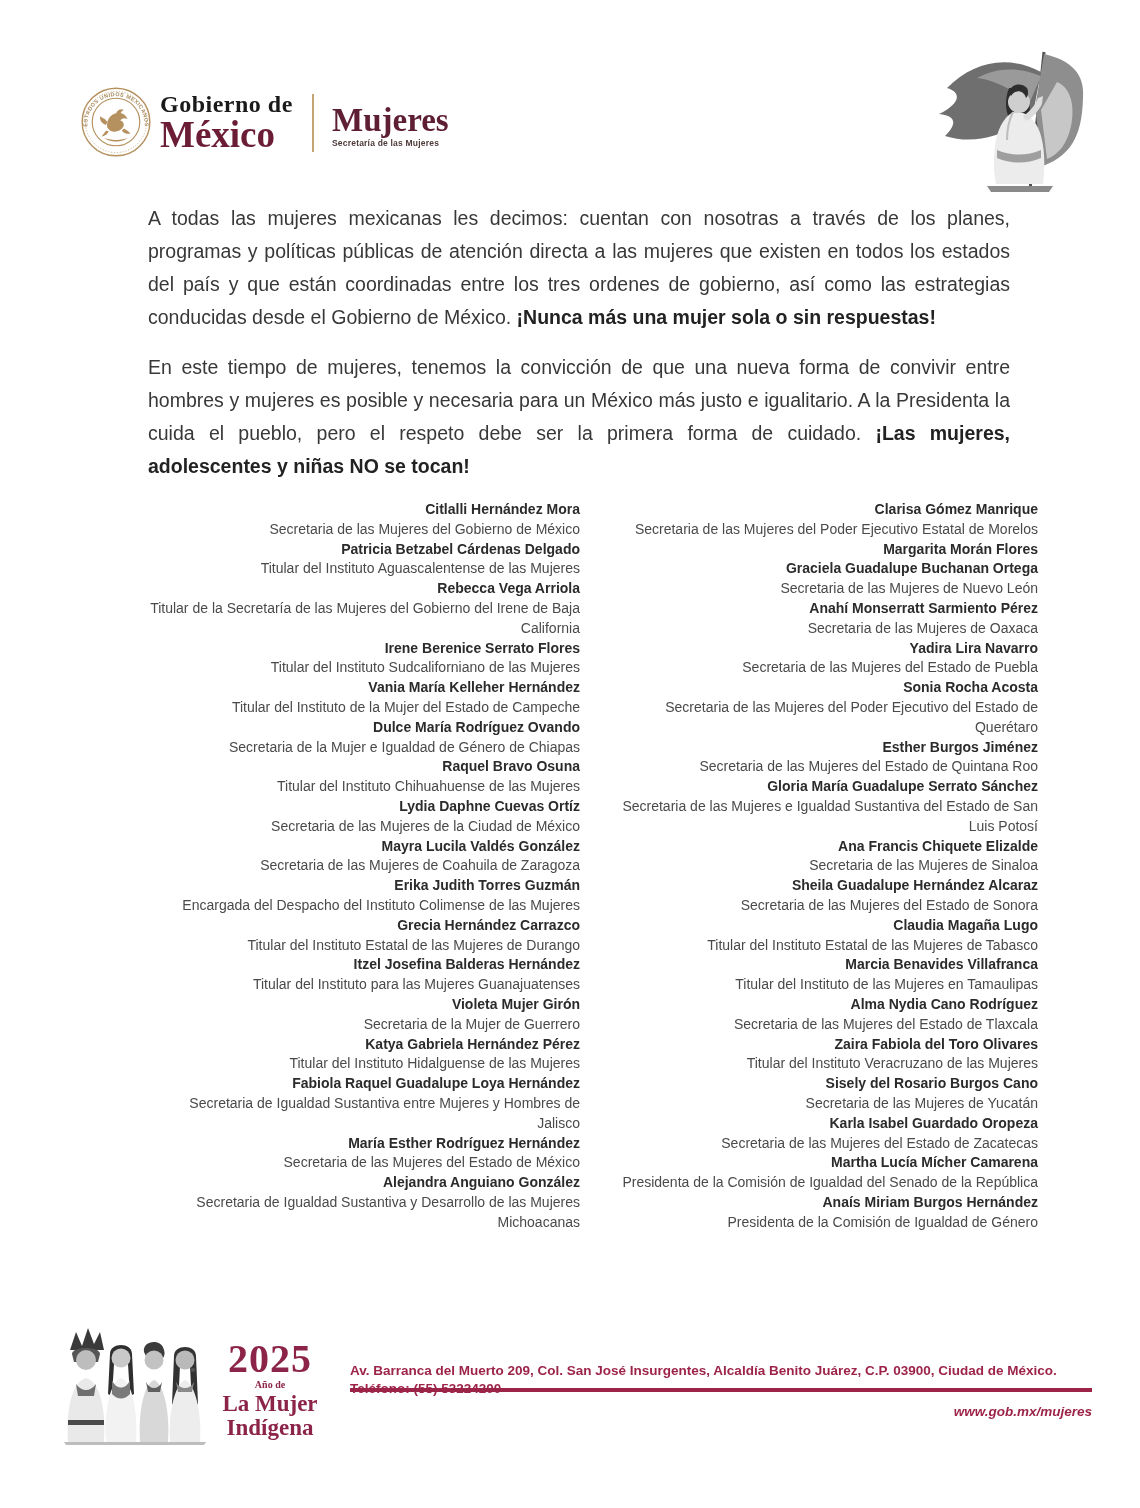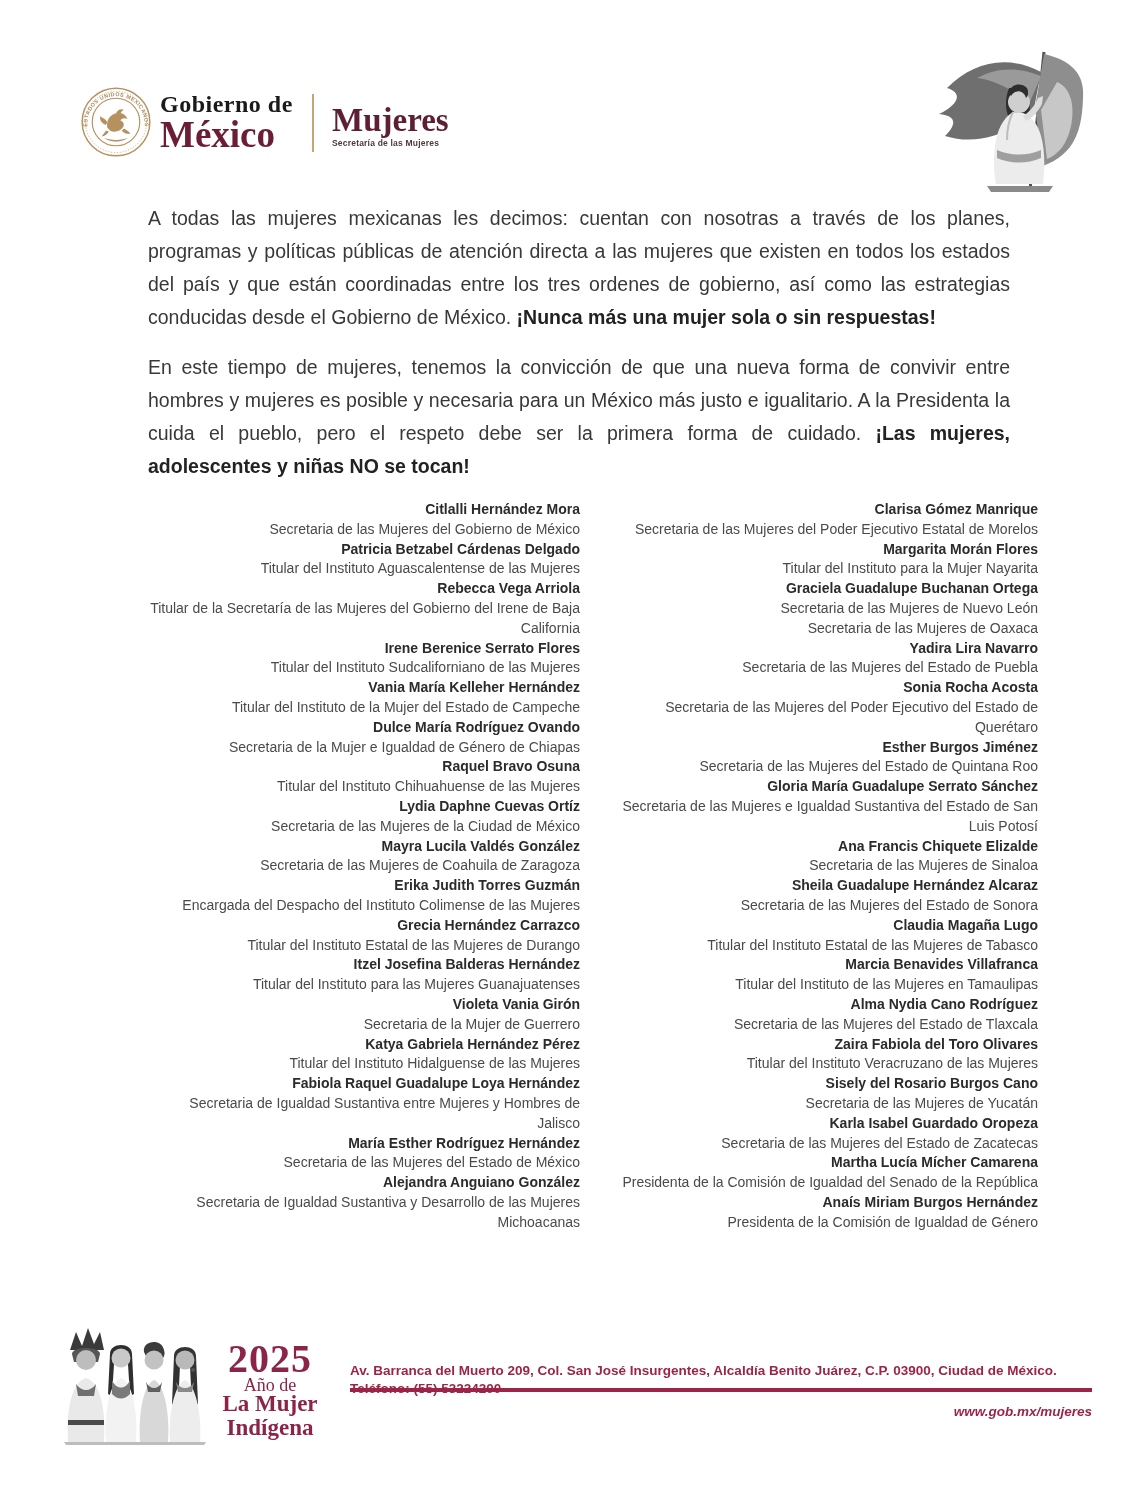--- a/index.html
+++ b/index.html
@@ -25,21 +25,21 @@
   
   .signatories{display:flex;gap:26px;margin-top:12px;width:890px;text-align:right;}
   .sig-col{width:445px;}
   .entry-name{font-size:14px;font-weight:700;color:#2b2b2b;line-height:19.8px;}
   .entry-title{font-size:14px;color:#4a4a4a;line-height:19.8px;}
   
   .footer{position:absolute;left:0;top:1300px;width:1140px;height:208px;}
   .women-art{position:absolute;left:56px;top:24px;width:176px;height:122px;}
   .year-block{position:absolute;left:220px;top:40px;width:100px;text-align:center;color:#8c2348;font-family:"Liberation Serif", serif;}
   .year-big{font-size:40px;font-weight:700;line-height:38px;letter-spacing:1px;}
-  .year-sub1{font-size:18px;font-weight:400;line-height:14px;}
+  .year-sub1{font-size:10px;font-weight:700;line-height:14px;}
   .year-sub2{font-size:23px;font-weight:700;line-height:24px;}
   .year-sub3{font-size:23px;font-weight:700;line-height:24px;}
   .addr{position:absolute;left:350px;top:62px;width:744px;font-size:13.5px;font-weight:700;color:#9d2449;line-height:18px;}
   .footer-rule{position:absolute;left:350px;top:88px;width:742px;height:4px;background:#9d2449;}
   .website{position:absolute;left:350px;top:104px;width:742px;text-align:right;font-size:13.5px;font-weight:700;font-style:italic;color:#9d2449;}
 </style>
 </head>
 <body>
 
 <div class="page">
@@ -151,21 +151,21 @@
           </div>
           <div class="entry">
             <div class="entry-name">Grecia Hernández Carrazco</div>
             <div class="entry-title">Titular del Instituto Estatal de las Mujeres de Durango</div>
           </div>
           <div class="entry">
             <div class="entry-name">Itzel Josefina Balderas Hernández</div>
             <div class="entry-title">Titular del Instituto para las Mujeres Guanajuatenses</div>
           </div>
           <div class="entry">
-            <div class="entry-name">Violeta Vania Girón</div>
+            <div class="entry-name">Violeta Mujer Girón</div>
             <div class="entry-title">Secretaria de la Mujer de Guerrero</div>
           </div>
           <div class="entry">
             <div class="entry-name">Katya Gabriela Hernández Pérez</div>
             <div class="entry-title">Titular del Instituto Hidalguense de las Mujeres</div>
           </div>
           <div class="entry">
             <div class="entry-name">Fabiola Raquel Guadalupe Loya Hernández</div>
             <div class="entry-title">Secretaria de Igualdad Sustantiva entre Mujeres y Hombres de Jalisco</div>
           </div>
@@ -178,27 +178,27 @@
             <div class="entry-title">Secretaria de Igualdad Sustantiva y Desarrollo de las Mujeres Michoacanas</div>
           </div>
         </div>
       <div class="sig-col">
           <div class="entry">
             <div class="entry-name">Clarisa Gómez Manrique</div>
             <div class="entry-title">Secretaria de las Mujeres del Poder Ejecutivo Estatal de Morelos</div>
           </div>
           <div class="entry">
             <div class="entry-name">Margarita Morán Flores</div>
-            <div class="entry-title">Titular del Instituto para la Mujer Nayarita</div>
           </div>
           <div class="entry">
             <div class="entry-name">Graciela Guadalupe Buchanan Ortega</div>
             <div class="entry-title">Secretaria de las Mujeres de Nuevo León</div>
           </div>
           <div class="entry">
+            <div class="entry-name">Anahí Monserratt Sarmiento Pérez</div>
             <div class="entry-title">Secretaria de las Mujeres de Oaxaca</div>
           </div>
           <div class="entry">
             <div class="entry-name">Yadira Lira Navarro</div>
             <div class="entry-title">Secretaria de las Mujeres del Estado de Puebla</div>
           </div>
           <div class="entry">
             <div class="entry-name">Sonia Rocha Acosta</div>
             <div class="entry-title">Secretaria de las Mujeres del Poder Ejecutivo del Estado de Querétaro</div>
           </div>

